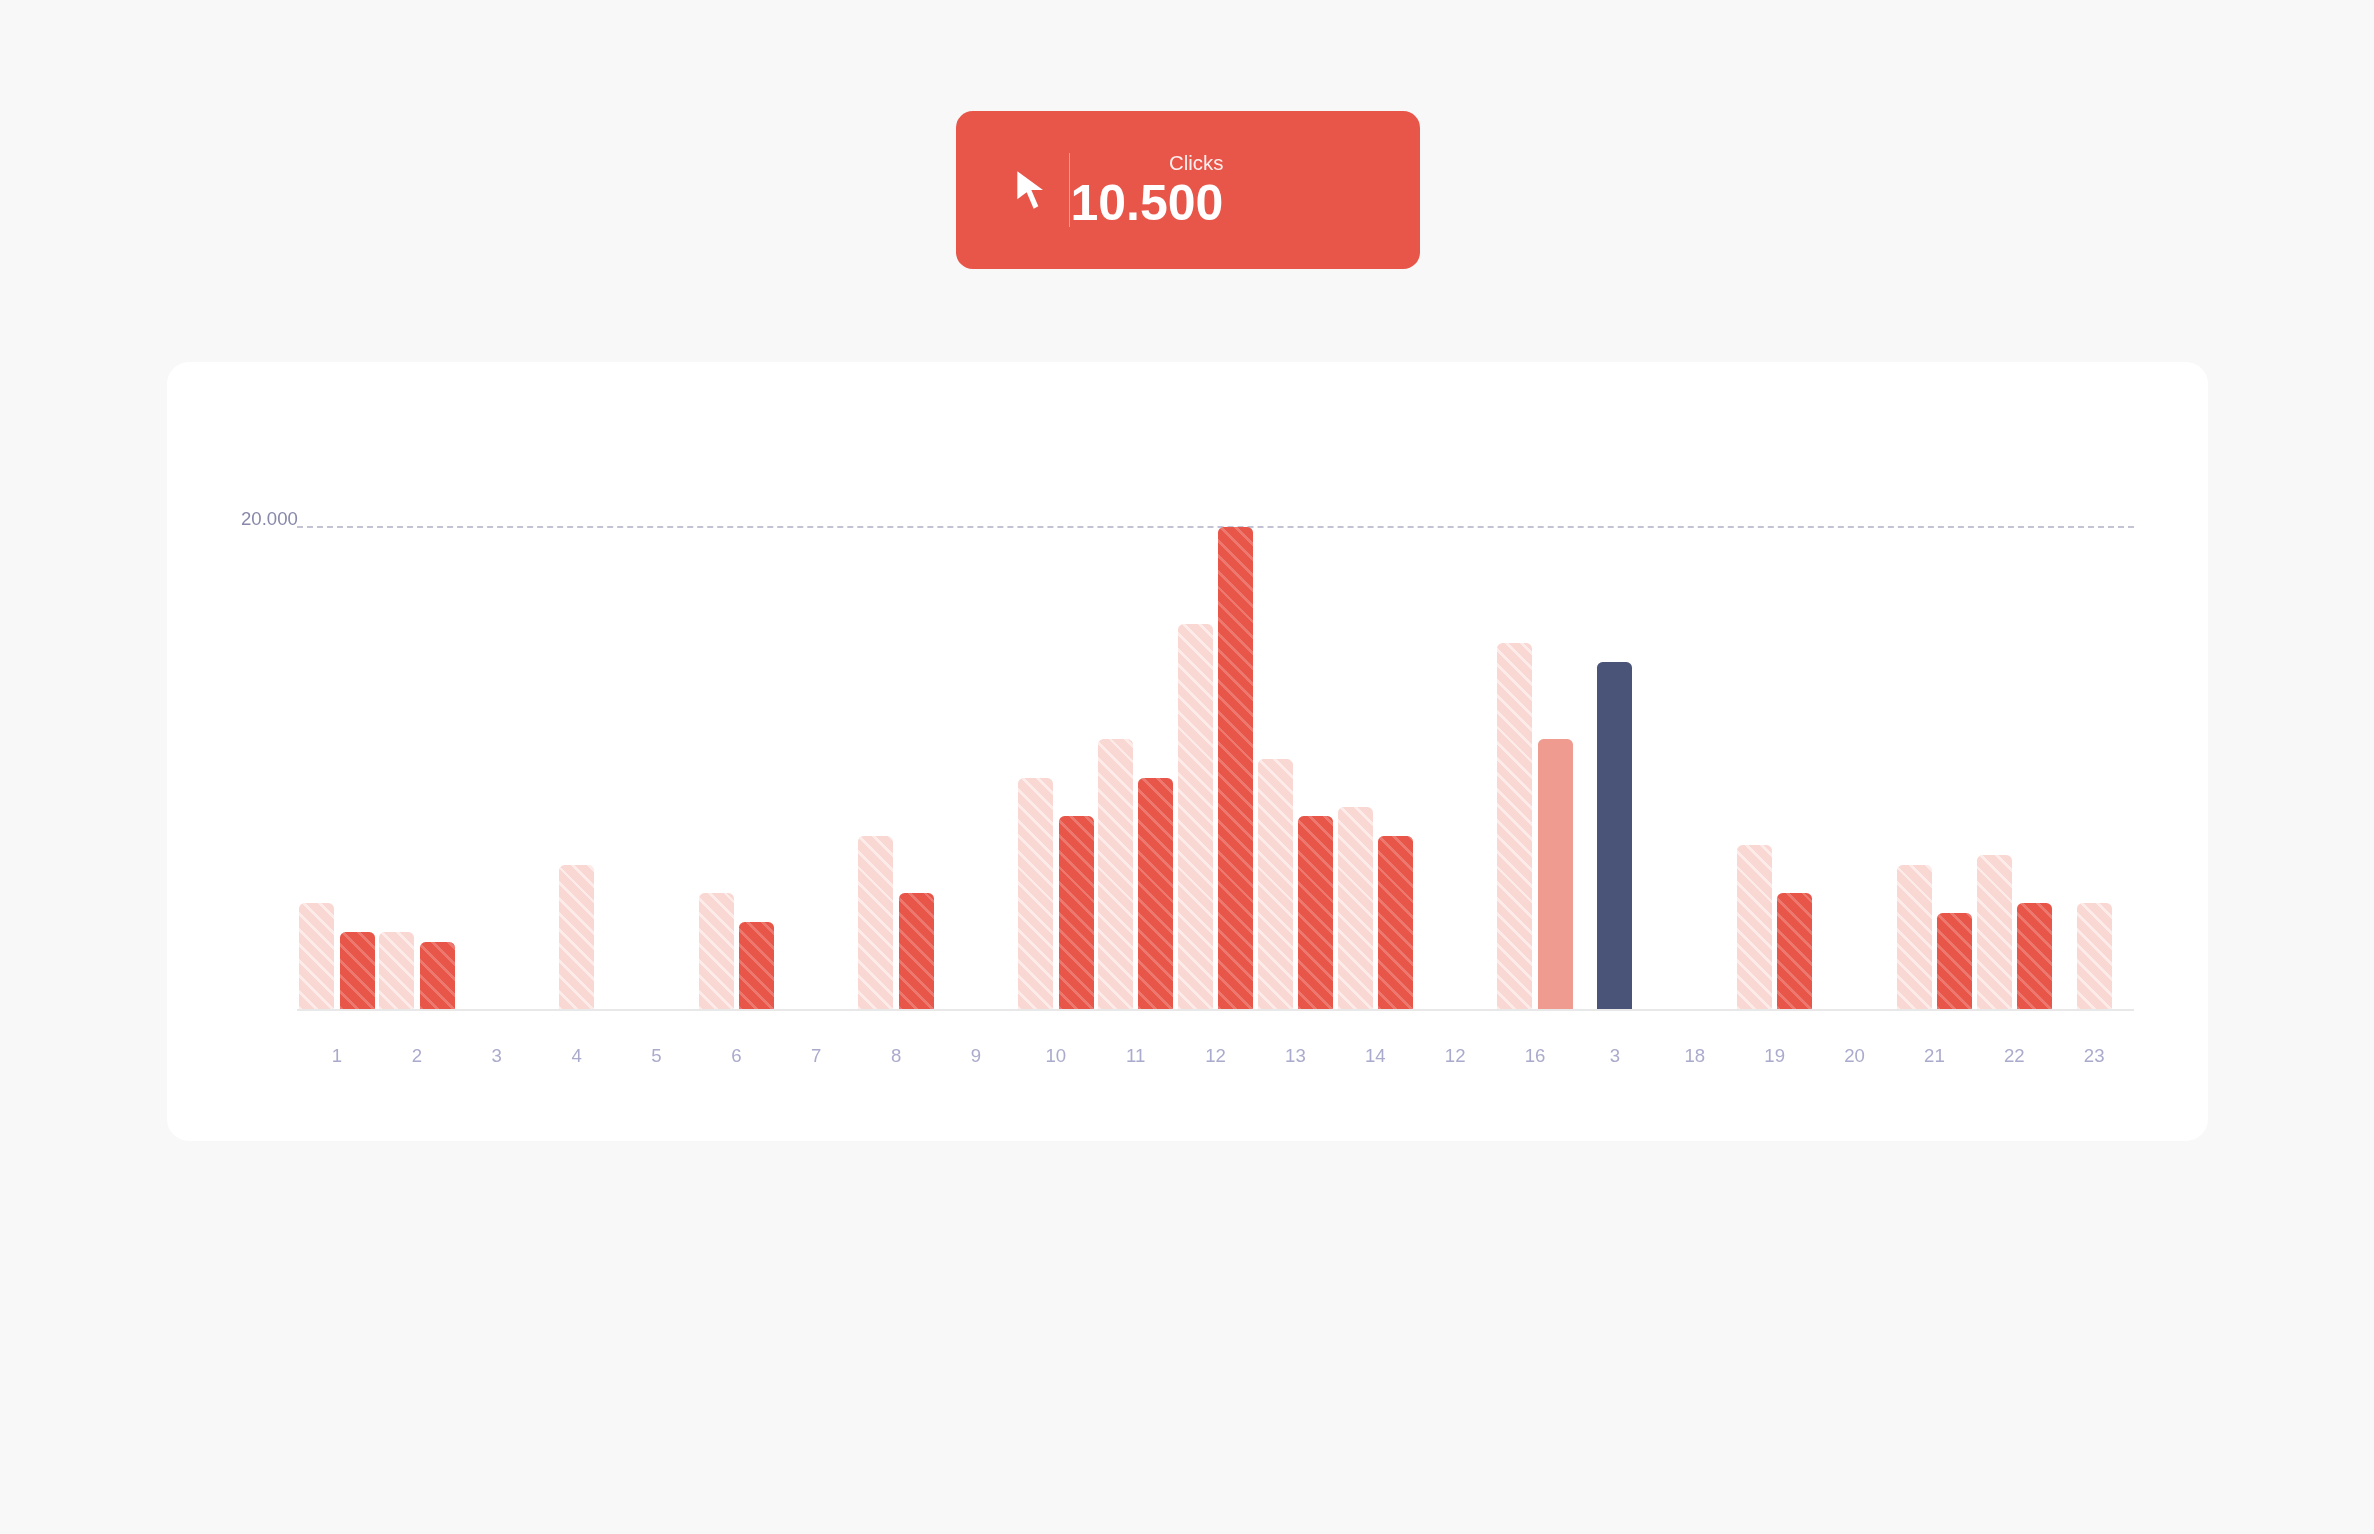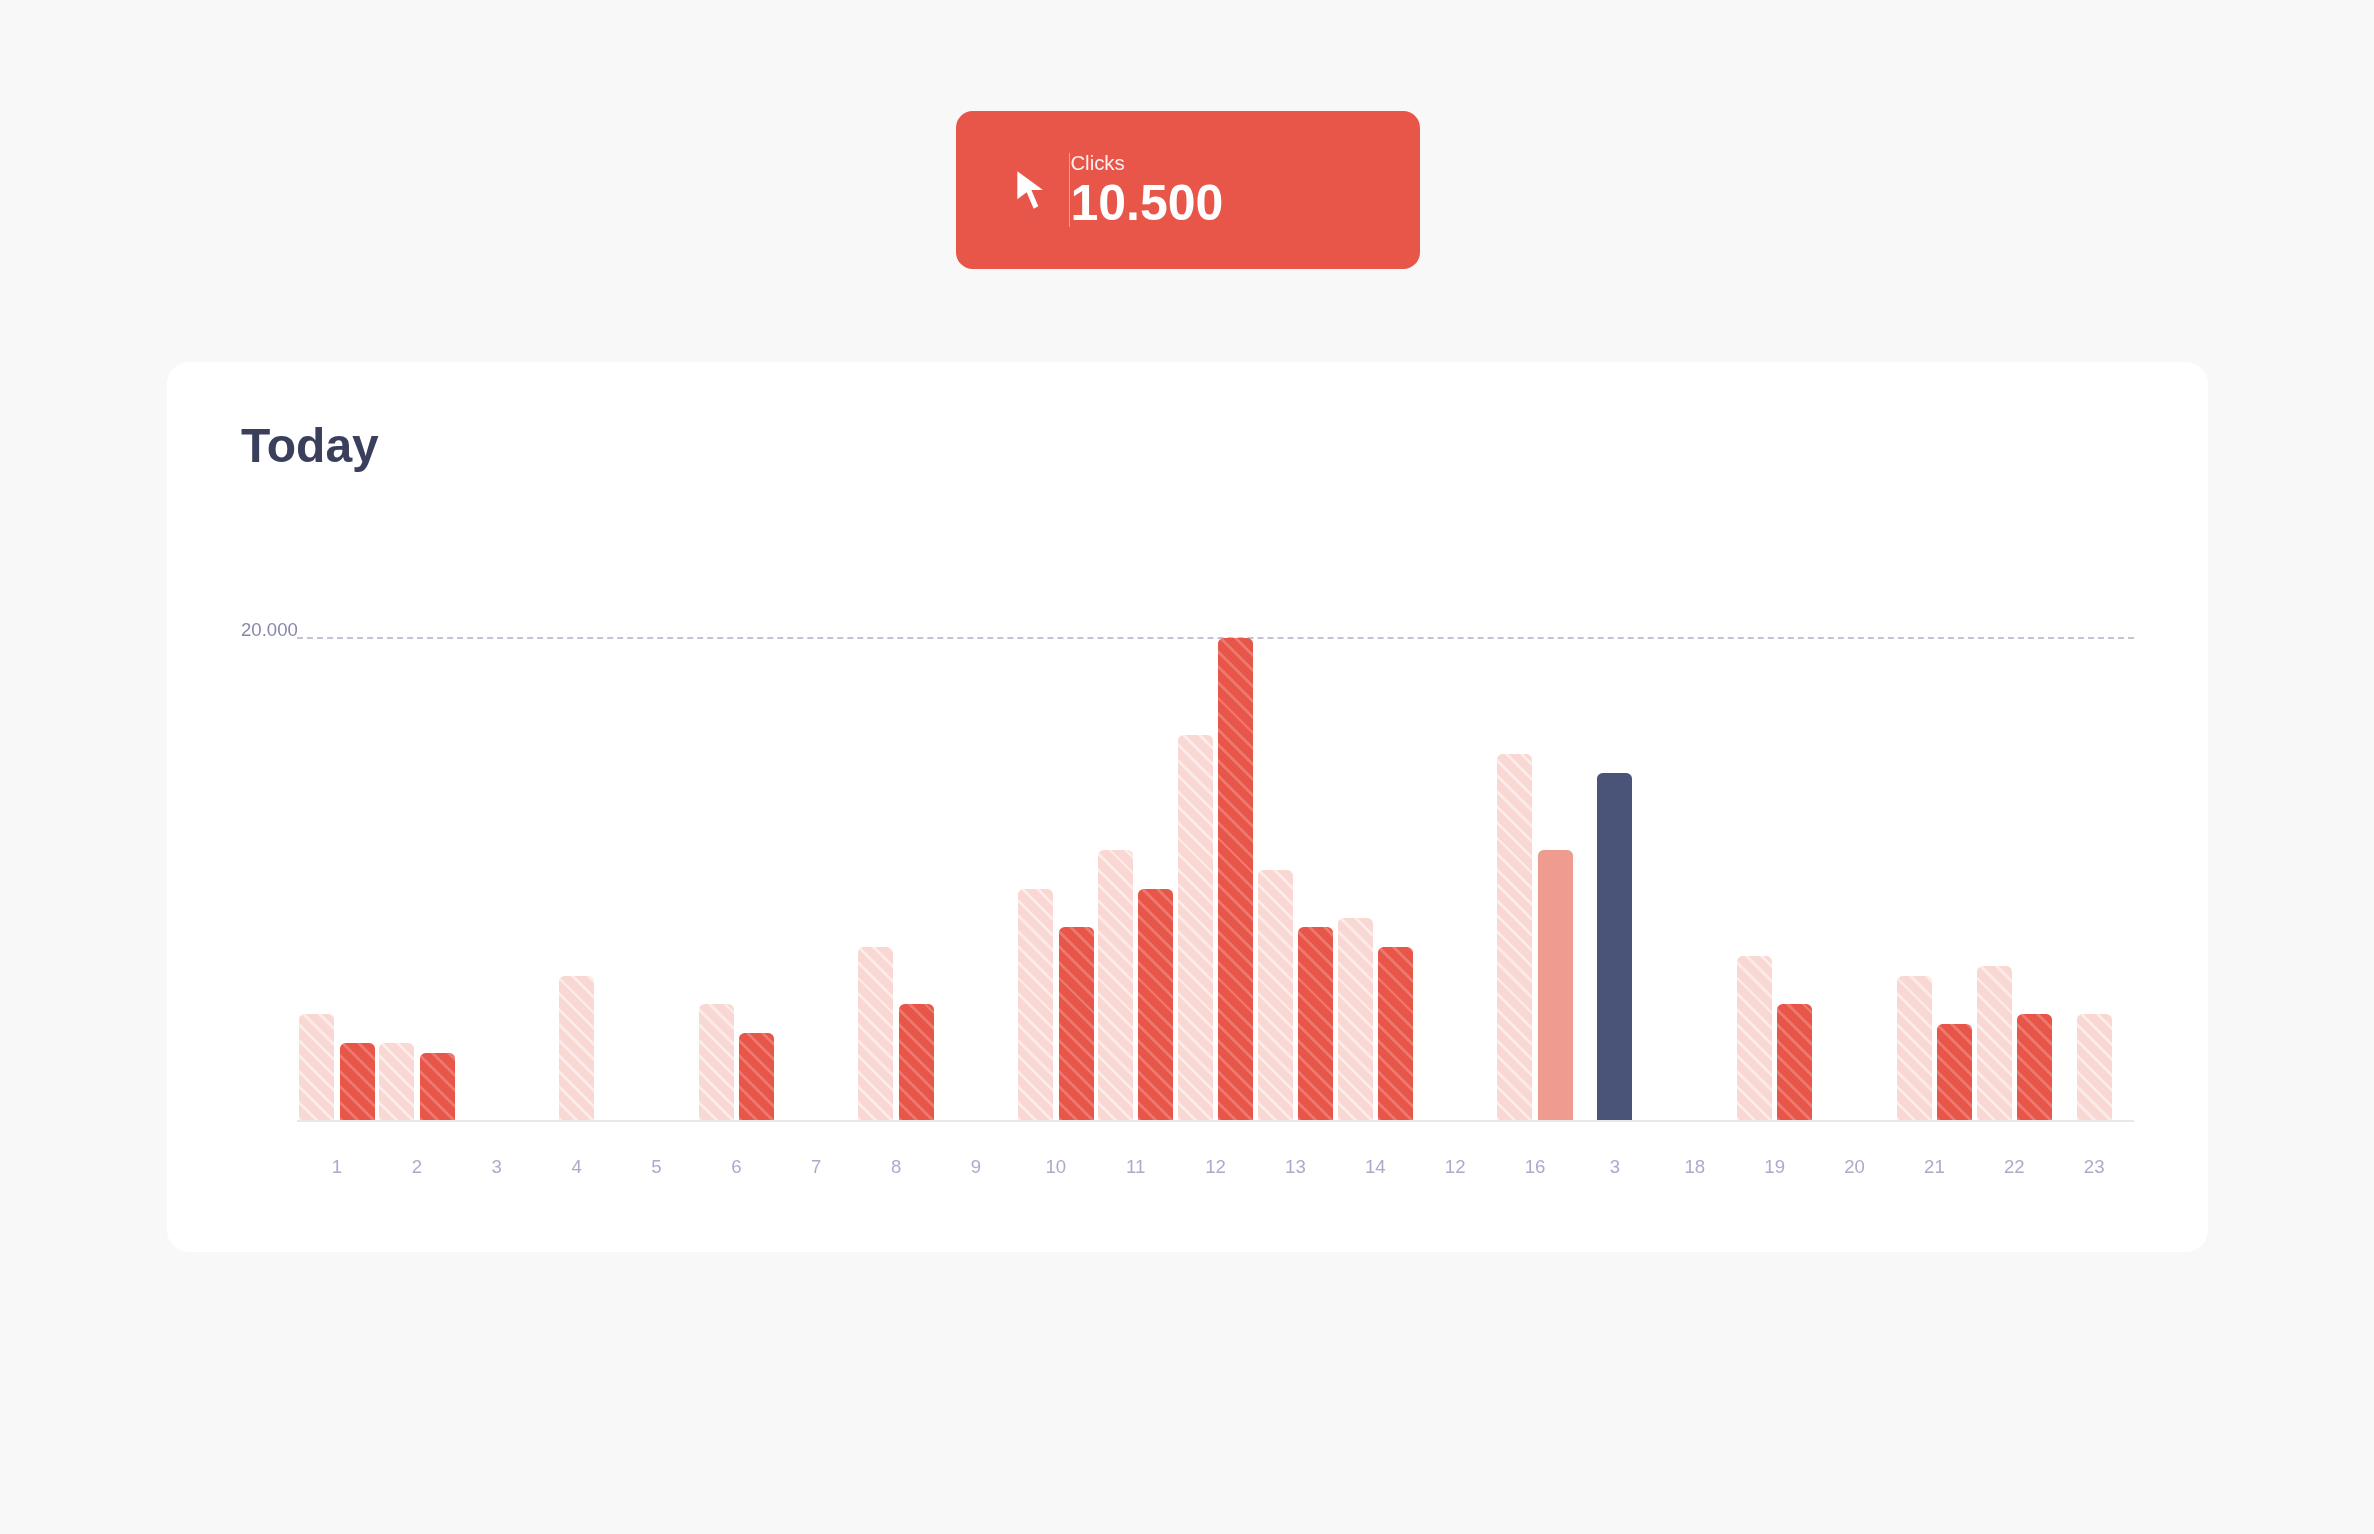--- a/index.html
+++ b/index.html
@@ -21,20 +21,21 @@
       margin-bottom: 93px;
     }
 
     .stat-card {
       display: flex;
       align-items: center;
       border-radius: 16.7px;
       padding: 33px 48px;
       width: 464px;
       height: 158px;
+      text-align: right;
     }
 
     .stat-card.clicks {
       background: #e8564a;
     }
 
     .stat-card.performance {
       background: #f0907e;
     }
 
@@ -238,21 +239,20 @@
     <div class="stat-text">
       <span class="stat-label">Clicks</span>
       <span class="stat-value">10.500</span>
     </div>
   </div>
 
 
 </div>
 
 <div class="chart-container">
-  <div class="chart-title">Today</div>
   <div class="chart-area" id="chart-area">
 
   <div class="reference-line" style="bottom: 539px;"></div>
       <div class="reference-label" style="bottom: 528px;">20.000</div>
       <div class="bars-group">
         <div class="bar-slot">
           <div class="bar bar-back salmon-bg" style="height: 106px; width: 35px;"></div>
           <div class="bar bar-front coral" style="height: 77px; width: 35px;"></div>
         </div>
         <div class="bar-slot">

